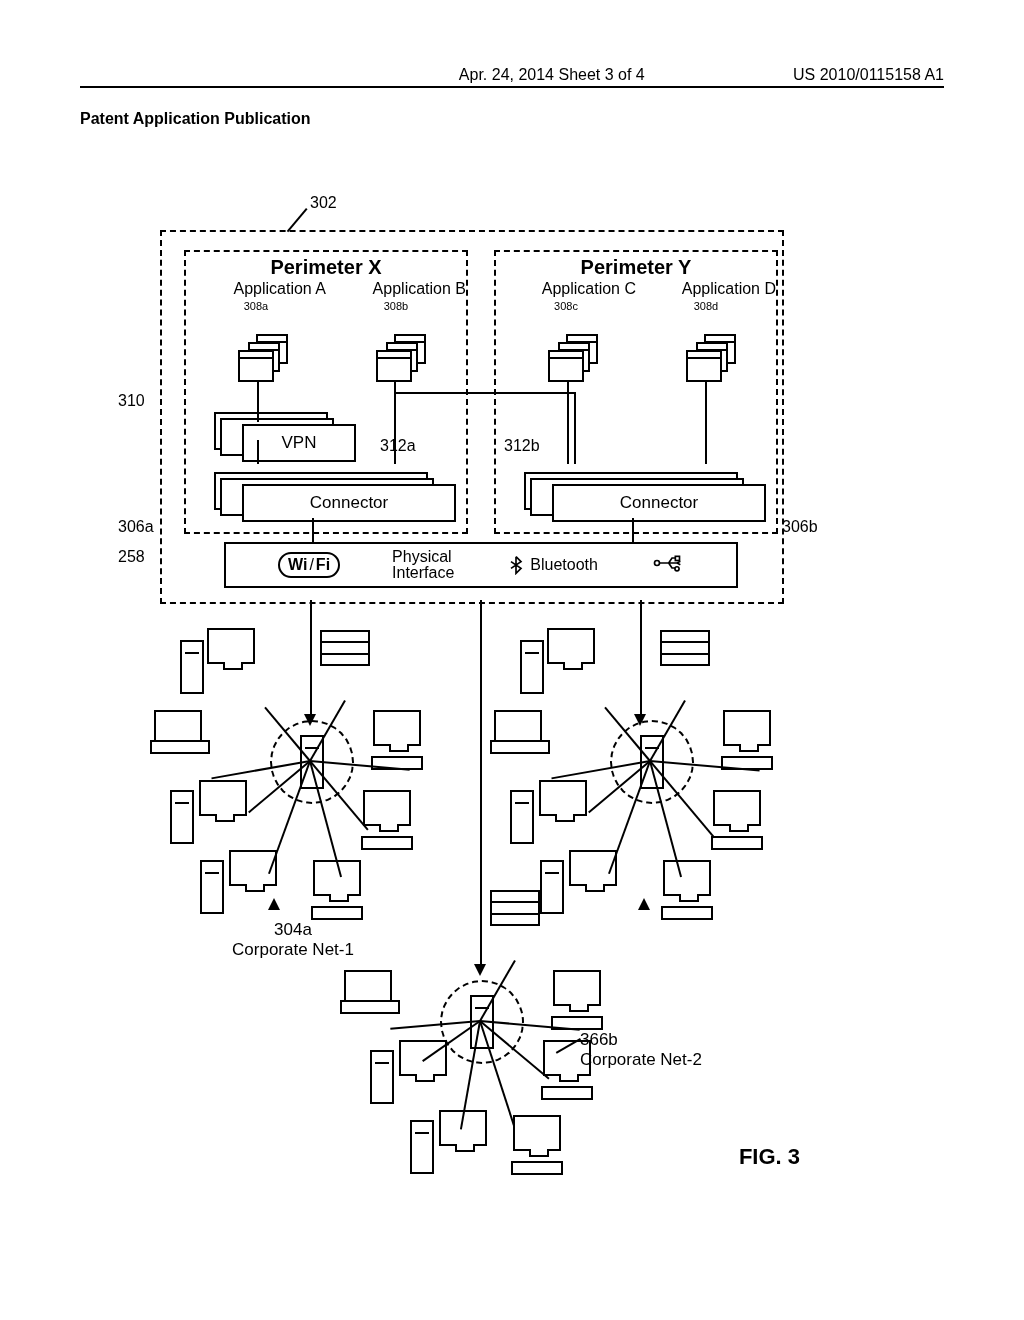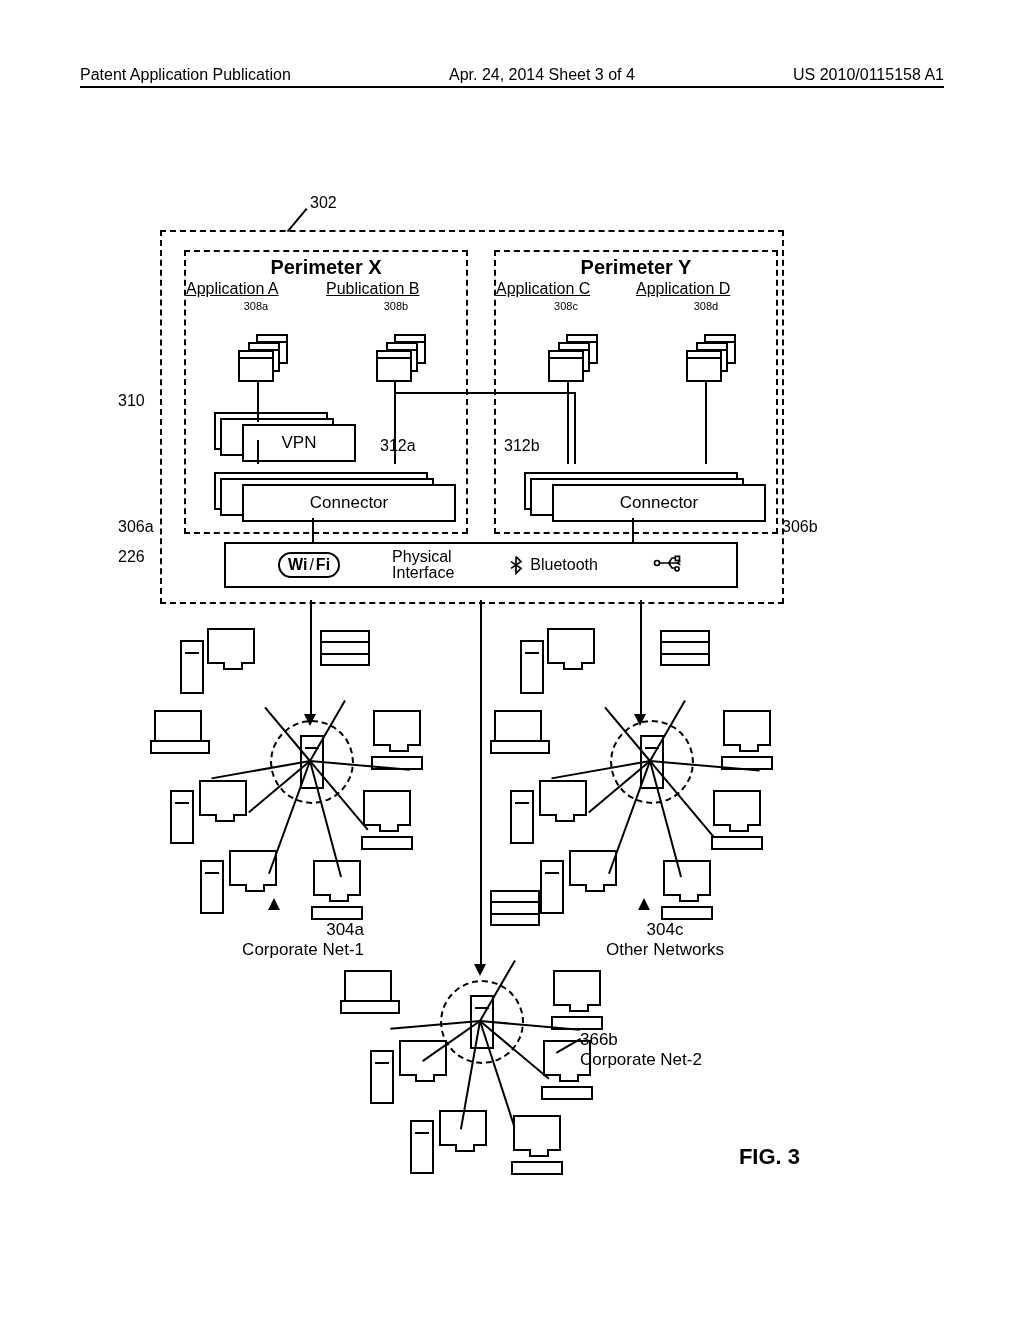--- a/index.html
+++ b/index.html
@@ -22,21 +22,21 @@
     left: 80px;
     right: 80px;
     border-top: 2px solid #000;
     font-size: 16px;
   }
   .header-row {
     display: flex;
     justify-content: space-between;
     margin-top: -22px;
   }
-  .hdr-left { font-weight: normal; }
+  .hdr-left { font-weight: bold; margin-top: 44px; }
   .hdr-center { }
   .hdr-right { }
   .diagram {
     position: absolute;
     top: 200px;
     left: 140px;
     width: 660px;
     height: 960px;
   }
   
@@ -63,23 +63,22 @@
     top: 4px;
     left: 0; right: 0;
     text-align: center;
     font-weight: bold;
     font-size: 20px;
   }
   .app-label {
     position: absolute;
     top: 28px;
     width: 140px;
-    text-align: left;
+    text-align: right;
     font-size: 16px;
-    text-decoration: underline;
   }
   .app-ref {
     position: absolute;
     top: 48px;
     width: 140px;
     text-align: center;
     font-size: 11px;
   }
   
   .app-icon {
@@ -264,21 +263,21 @@
 
     <div class="ref" style="left:170px; top:-6px;">302</div>
     <div class="leadline" style="left:166px; top:8px; height:30px; transform:rotate(40deg);"></div>
 
     <div class="device-box">
 
       <div class="perimeter perim-x">
         <div class="perim-title">Perimeter X</div>
         <div class="app-label" style="left:0;">Application A</div>
         <div class="app-ref" style="left:0;">308a</div>
-        <div class="app-label" style="left:140px;">Publication B</div>
+        <div class="app-label" style="left:140px;">Application B</div>
         <div class="app-ref" style="left:140px;">308b</div>
 
         <div class="app-icon" style="left:44px;">
           <div class="app-win back">
               <div class="bar"></div>
             </div>
           <div class="app-win mid">
               <div class="bar"></div>
             </div>
           <div class="app-win front">
@@ -375,21 +374,21 @@
             <rect x="26" y="4" width="5" height="5" fill="none" stroke="#000" stroke-width="2"></rect>
             <circle cx="28" cy="19" r="2.5" fill="none" stroke="#000" stroke-width="2"></circle>
             <path d="M28 12 L32 10 M28 12 L32 14" fill="none" stroke="#000" stroke-width="2"></path>
           </svg>
         </span>
       </div>
     </div>
 
     <div class="ref" style="left:-22px; top:192px;">310</div>
     <div class="ref" style="left:-22px; top:318px;">306a</div>
-    <div class="ref" style="left:-22px; top:348px;">226</div>
+    <div class="ref" style="left:-22px; top:348px;">258</div>
     <div class="ref" style="left:240px; top:237px;">312a</div>
     <div class="ref" style="left:364px; top:237px;">312b</div>
     <div class="ref" style="left:642px; top:318px;">306b</div>
 
     <div class="vline" style="left:170px; top:400px; height:120px;"></div>
     <div class="vline" style="left:340px; top:400px; height:370px;"></div>
     <div class="vline" style="left:500px; top:400px; height:120px;"></div>
 
     <div style="position:absolute; left:164px; top:514px; border-left:6px solid transparent; border-right:6px solid transparent; border-top:12px solid #000;"></div>
     <div style="position:absolute; left:334px; top:764px; border-left:6px solid transparent; border-right:6px solid transparent; border-top:12px solid #000;"></div>
@@ -435,21 +434,21 @@
 
       <div class="link" style="left:150px; top:130px; width:70px; transform:rotate(-130deg);"></div>
       <div class="link" style="left:150px; top:130px; width:70px; transform:rotate(-60deg);"></div>
       <div class="link" style="left:150px; top:130px; width:100px; transform:rotate(170deg);"></div>
       <div class="link" style="left:150px; top:130px; width:100px; transform:rotate(5deg);"></div>
       <div class="link" style="left:150px; top:130px; width:80px; transform:rotate(140deg);"></div>
       <div class="link" style="left:150px; top:130px; width:90px; transform:rotate(50deg);"></div>
       <div class="link" style="left:150px; top:130px; width:120px; transform:rotate(110deg);"></div>
       <div class="link" style="left:150px; top:130px; width:120px; transform:rotate(75deg);"></div>
     </div>
-    <div class="netlabel" style="left:54px; top:720px; width:170px;text-align:right;">
+    <div class="netlabel" style="left:68px; top:720px; width:170px;">
       <span>304a</span><br>
       <span>Corporate Net-1</span>
     </div>
     <div style="position:absolute; left:128px; top:698px; border-left:6px solid transparent; border-right:6px solid transparent; border-bottom:12px solid #000;"></div>
 
     <div class="netcluster" style="left:360px; top:430px; width:300px; height:280px;">
       <div class="hub" style="left:110px; top:90px;"></div>
       <div class="tower" style="left:140px; top:105px;"></div>
       <div class="tower" style="left:20px; top:10px;"></div>
       <div class="pc" style="left:44px; top:-2px;">
@@ -486,24 +485,20 @@
         </div>
       <div class="link" style="left:150px; top:130px; width:70px; transform:rotate(-130deg);"></div>
       <div class="link" style="left:150px; top:130px; width:70px; transform:rotate(-60deg);"></div>
       <div class="link" style="left:150px; top:130px; width:100px; transform:rotate(170deg);"></div>
       <div class="link" style="left:150px; top:130px; width:110px; transform:rotate(5deg);"></div>
       <div class="link" style="left:150px; top:130px; width:80px; transform:rotate(140deg);"></div>
       <div class="link" style="left:150px; top:130px; width:100px; transform:rotate(50deg);"></div>
       <div class="link" style="left:150px; top:130px; width:120px; transform:rotate(110deg);"></div>
       <div class="link" style="left:150px; top:130px; width:120px; transform:rotate(75deg);"></div>
     </div>
-    <div class="netlabel" style="left:440px; top:720px; width:170px;">
-      <span>304c</span><br>
-      <span>Other Networks</span>
-    </div>
     <div style="position:absolute; left:498px; top:698px; border-left:6px solid transparent; border-right:6px solid transparent; border-bottom:12px solid #000;"></div>
 
     <div class="netcluster" style="left:190px; top:690px; width:300px; height:280px;">
       <div class="hub" style="left:110px; top:90px;"></div>
       <div class="tower" style="left:140px; top:105px;"></div>
       <div class="server-rack" style="left:160px; top:0px;">
           <div></div>
           <div></div>
           <div></div>
         </div>

